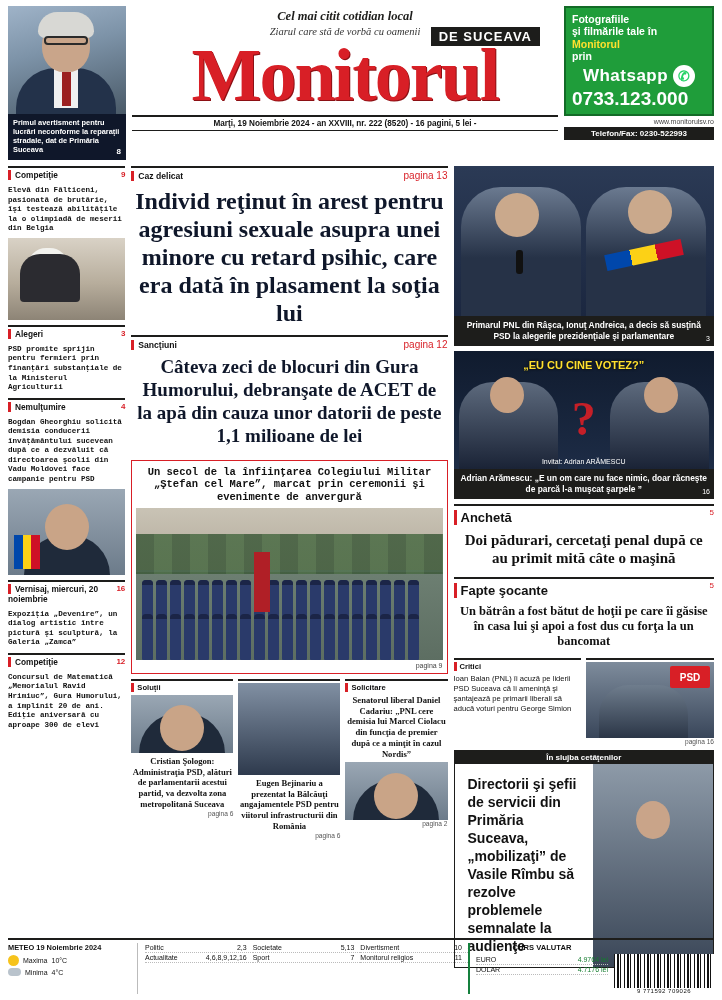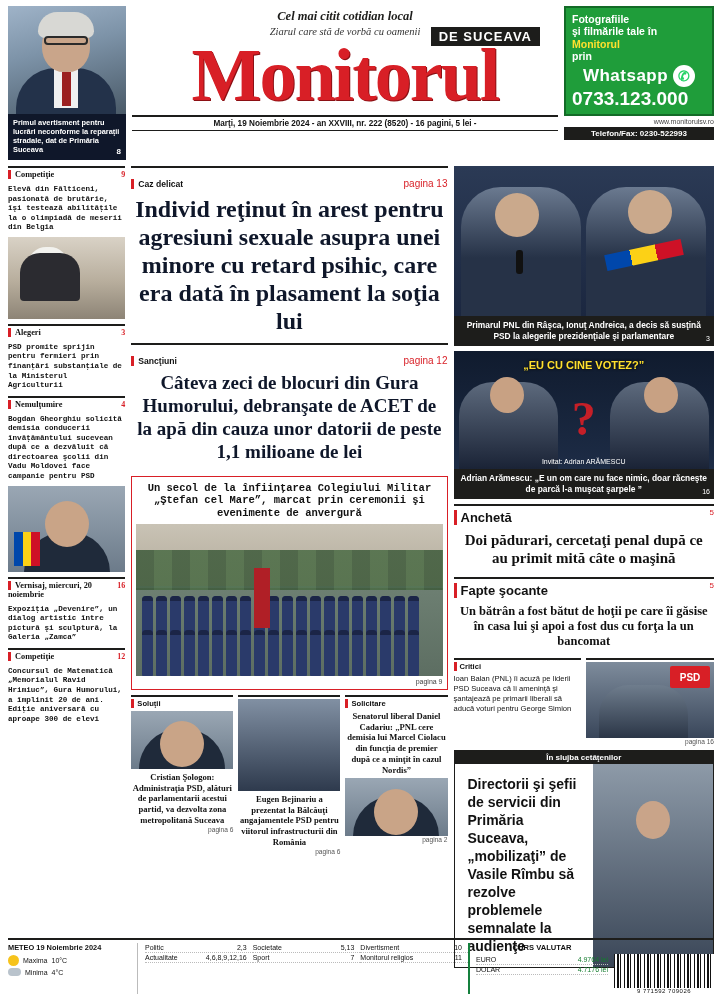--- a/index.html
+++ b/index.html
@@ -111,21 +111,21 @@
   
   .cols { display:flex; gap:6px; margin-top:5px; height:768px; }
   .col-left { width:118px; }
   .col-mid { width:318px; }
   .col-right { width:262px; }
 
   .sec {
     border-top:2px solid #1d1d1b; margin-bottom:5px; position:relative;
   }
   .sec-head {
-    font-family:Liberation Serif, serif; font-weight:bold;
+    font-family:Liberation Sans, sans-serif; font-weight:bold;
     font-size:8.3px; padding:2px 0 3px; position:relative;
   }
   .sec-head .tag { border-left:3px solid #d81f26; padding-left:4px; }
   .sec-head .pg { position:absolute; right:0; top:2px; color:#d81f26; font-size:8px; }
   .photo {
     width:100%; background:#b9c4cc; position:relative; overflow:hidden;
   }
 
   
   .ph-kitchen { background:linear-gradient(180deg,#d9d2c6 0%,#b7ad9c 55%,#8d8476 100%); }
@@ -155,21 +155,21 @@
     font-family:Liberation Mono, monospace; font-size:7.6px;
     line-height:1.26; font-weight:bold; padding:3px 0 0;
   }
   .txt-sm {
     font-family:"Liberation Sans", sans-serif; font-size:7.6px; line-height:1.3;
   }
 
   
   .mid-head {
     display:flex; justify-content:space-between; align-items:flex-end;
-    border-top:2px solid #1d1d1b; padding-top:10px;
+    border-top:2px solid #1d1d1b; padding-top:2px;
   }
   .mid-head .t {
     font-family:"Liberation Sans", sans-serif; font-weight:bold; font-size:8.6px;
     border-left:3px solid #d81f26; padding-left:4px;
   }
   .mid-head .p { font-family:Liberation Sans, sans-serif; font-size:10px; color:#d81f26;margin-left:40px; }
   .headline {
     font-family:"Liberation Serif", serif; font-weight:bold;
     text-align:center; color:#0f172a;
   }

